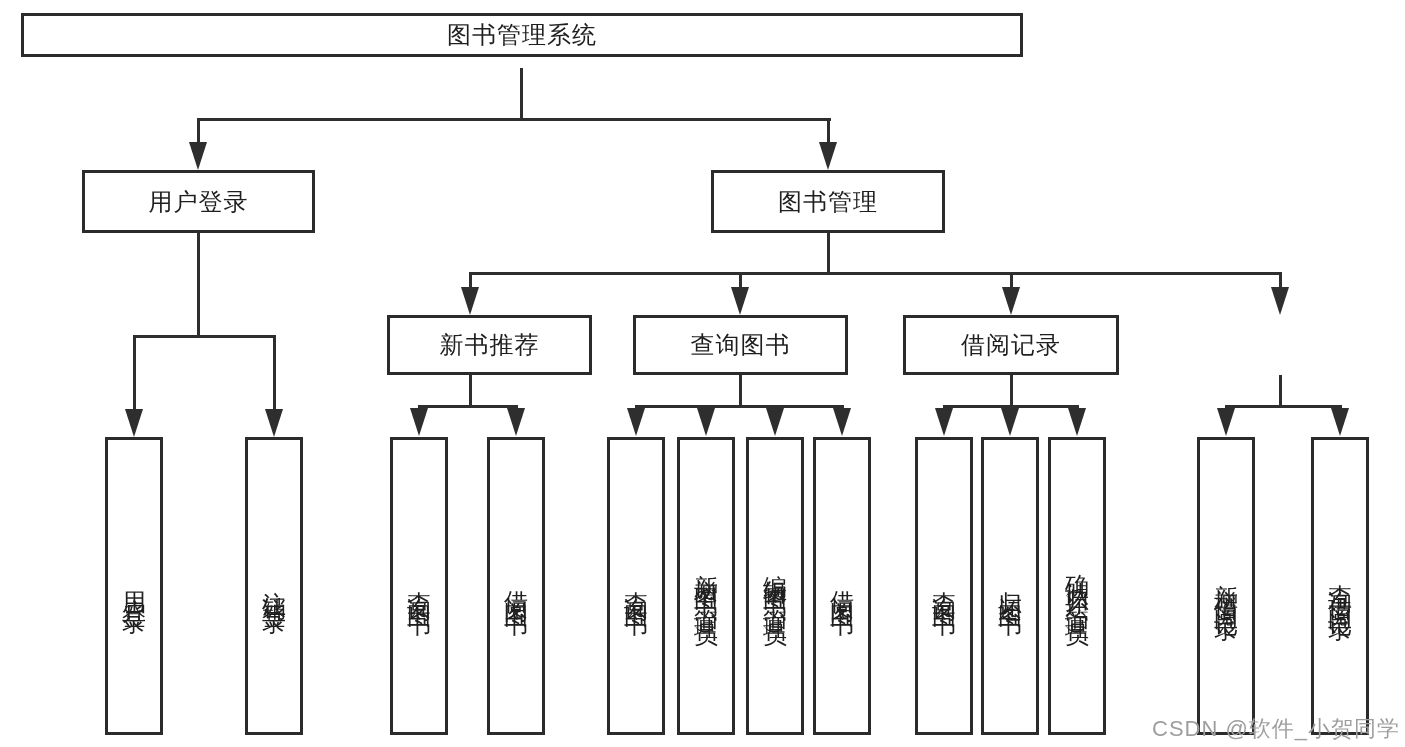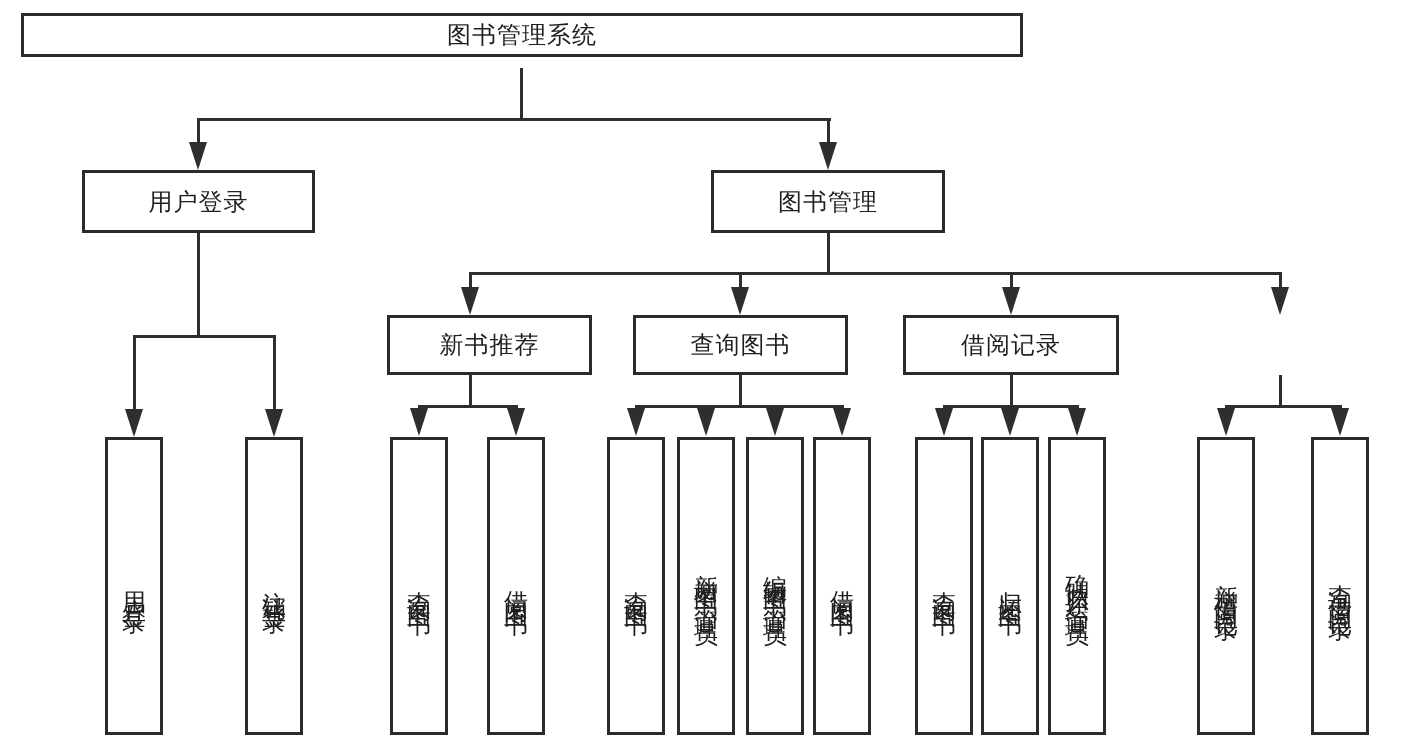--- a/index.html
+++ b/index.html
@@ -106,14 +106,15 @@
   <div class="line h" style="left:943px;top:405px;width:136px;"></div>
   <div class="arrow" style="left:935px;top:408px;"></div>
   <div class="arrow" style="left:1001px;top:408px;"></div>
   <div class="arrow" style="left:1068px;top:408px;"></div>
 
   <div class="line v" style="left:1279px;top:375px;height:30px;"></div>
   <div class="line h" style="left:1225px;top:405px;width:117px;"></div>
   <div class="arrow" style="left:1217px;top:408px;"></div>
   <div class="arrow" style="left:1331px;top:408px;"></div>
 
+  <div class="watermark">CSDN @软件_小贺同学</div>
 
 </div>
 
 </body></html>

